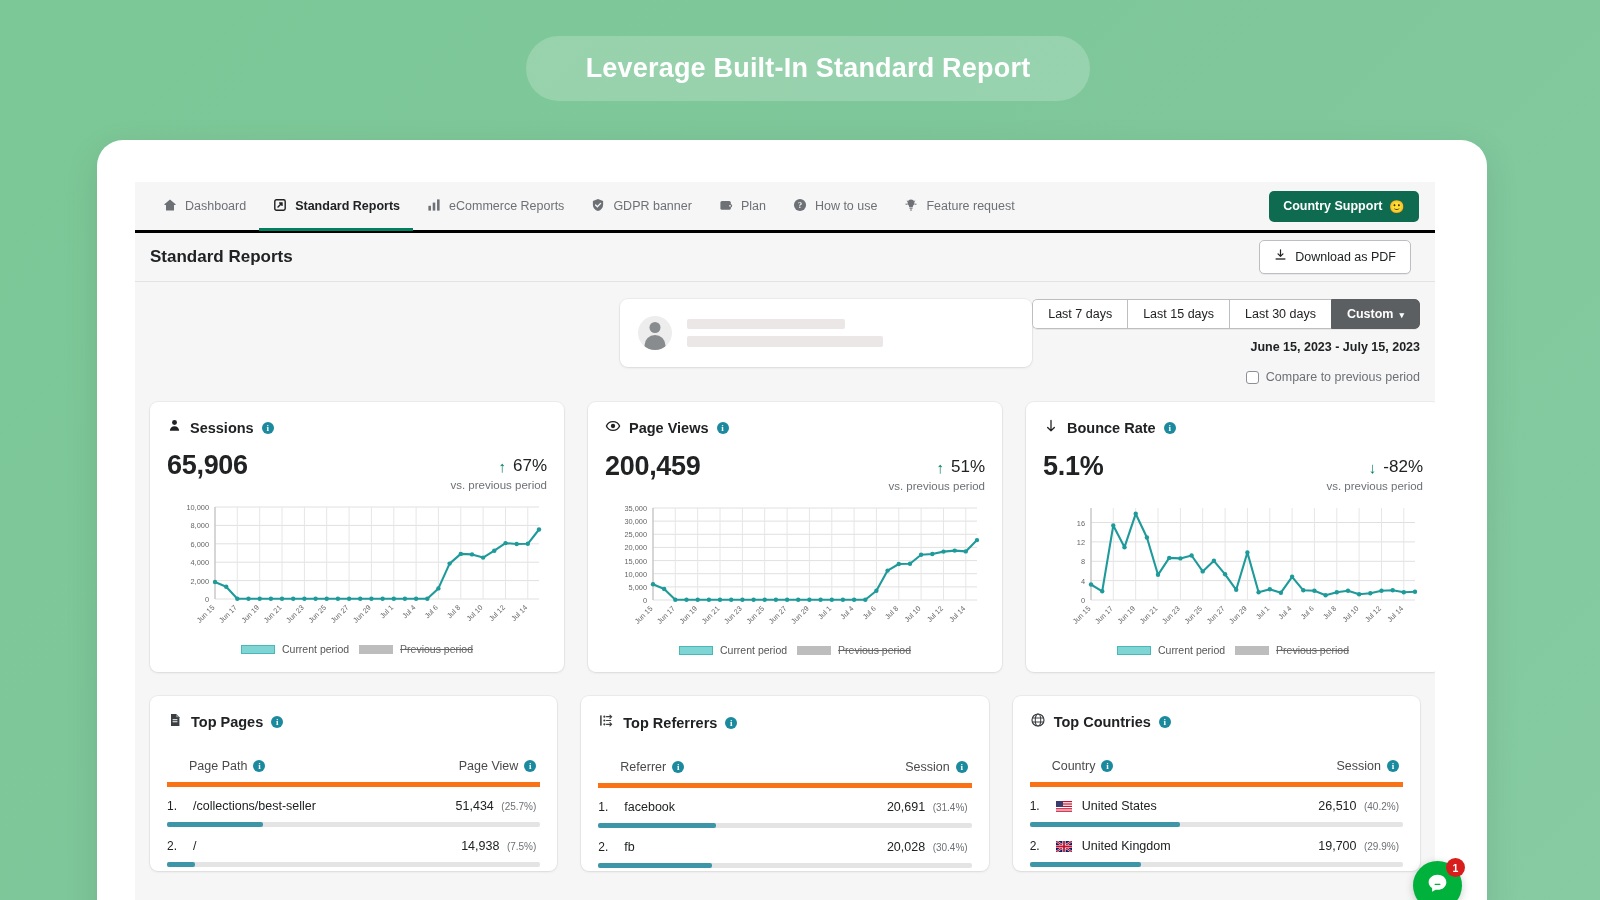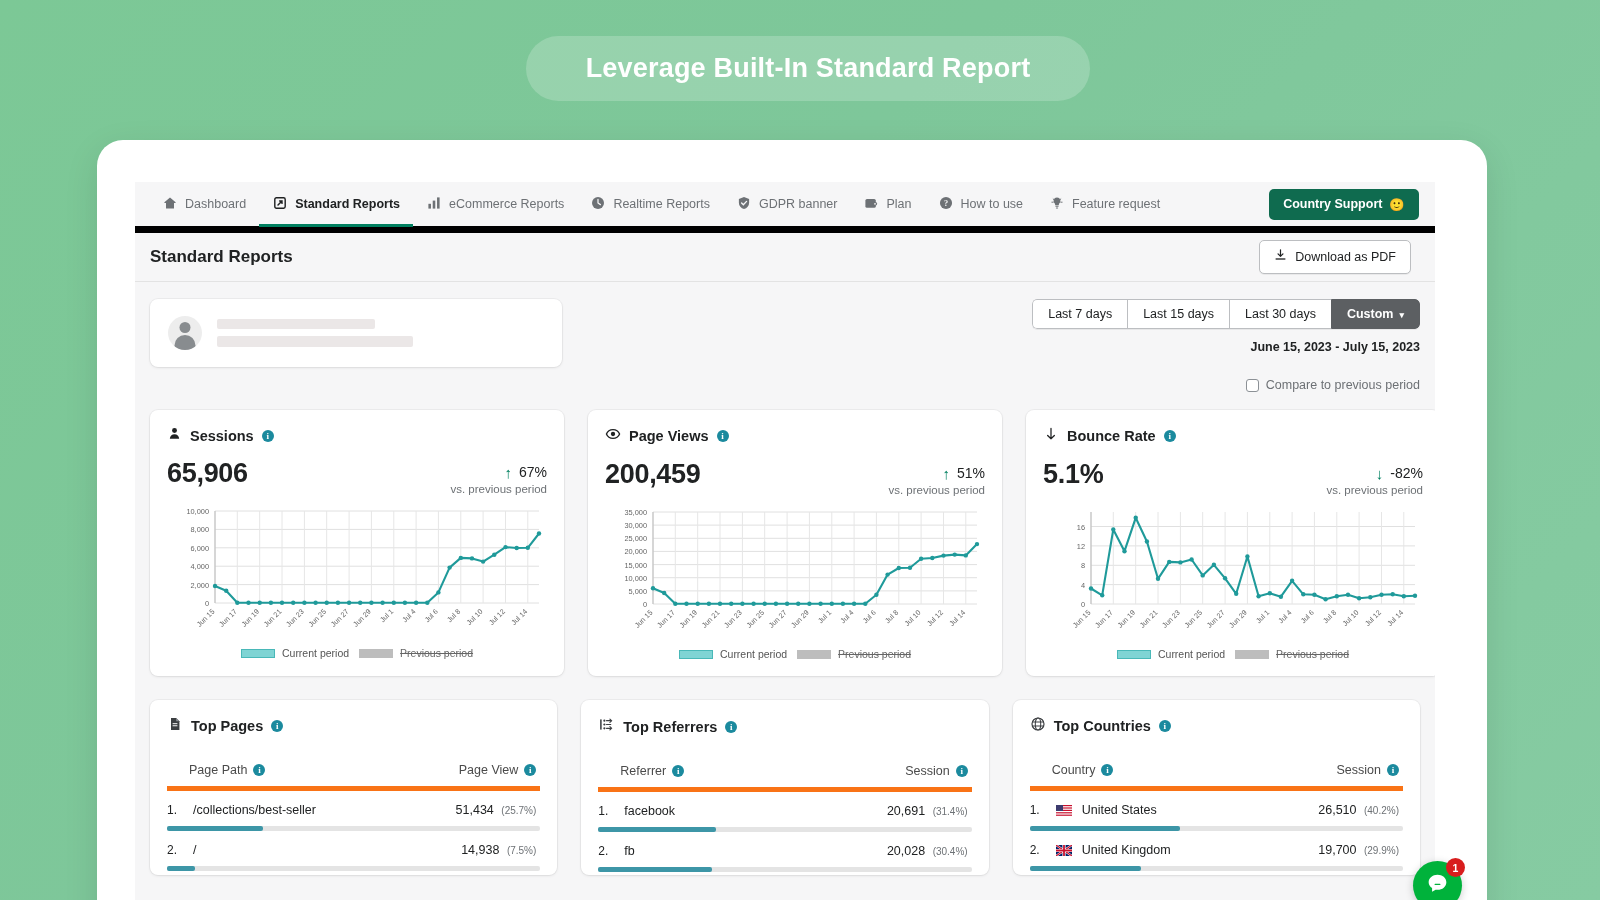--- a/index.html
+++ b/index.html
@@ -42,21 +42,21 @@
     width: 1300px; height: 760px;
     background: #f6f6f7;
     overflow: hidden;
   }
   
   .navbar {
     height: 51px;
     background: #f6f6f7;
     display: flex; align-items: center;
     padding: 0 16px 0 14px;
-    border-bottom: 7px solid #000000;
+    border-bottom: 3px solid #000000;
     position: relative;
   }
   .nav-items { display: flex; align-items: center; gap: 0; flex: 1; height: 100%; }
   .nav-item {
     display: flex; align-items: center; gap: 7px;
     height: 100%;
     padding: 0 13px;
     font-size: 12.5px;
     color: #6d7175;
     cursor: pointer;
@@ -94,21 +94,21 @@
     border: 1px solid #bcbec1;
     border-radius: 5px;
     padding: 8px 14px;
     font-size: 12.5px; color: #202223;
     display: flex; align-items: center; gap: 8px;
     cursor: pointer;
     box-shadow: 0 1px 0 rgba(0,0,0,0.05);
   }
   
   .content { padding: 17px 15px 0 15px; }
-  .row-top { display: flex; justify-content: space-between; align-items: flex-start; }
+  .row-top { display: flex; justify-content: flex-end; align-items: flex-start; }
   .profile-card {
     width: 412px; height: 68px;
     background: #ffffff;
     border-radius: 8px;
     box-shadow: 0 0 0 1px rgba(0,0,0,0.04), 0 1px 3px rgba(0,0,0,0.08);
     display: flex; align-items: center;
     padding: 0 18px; gap: 15px;
   }
   .avatar {
     width: 34px; height: 34px; border-radius: 50%;
@@ -137,21 +137,21 @@
     padding: 7px 15px;
     font-size: 12.5px; color: #202223;
     cursor: pointer;
   }
   .seg:first-child { border-radius: 5px 0 0 5px; }
   .seg:last-child { border-right: 1px solid #5c5f62; border-radius: 0 5px 5px 0; }
   .seg.active { background: #5c5f62; color: #ffffff; border-color: #5c5f62; font-weight: bold; }
   .range-text { font-size: 12.5px; font-weight: bold; color: #202223; margin-top: 11px; }
   .compare-row {
     display: flex; align-items: center; justify-content: flex-end;
-    gap: 7px; margin-top: 24px;
+    gap: 7px; margin-top: 16px;
     font-size: 12.5px; color: #6d7175;
   }
   .cbx { width: 13px; height: 13px; border: 1px solid #8c9196; border-radius: 3px; background: #fff; cursor: pointer; }
   
   .cards { display: flex; gap: 24px; margin-top: 18px; }
   .card {
     flex: 1;
     background: #ffffff;
     border-radius: 8px;
     box-shadow: 0 0 0 1px rgba(0,0,0,0.04), 0 1px 3px rgba(0,0,0,0.08);
@@ -165,21 +165,21 @@
     font-size: 9px; font-weight: bold;
     display: inline-flex; align-items: center; justify-content: center;
     font-family: "Liberation Serif", serif;
     cursor: pointer; flex: 0 0 auto;
   }
   .metric-row { display: flex; justify-content: space-between; align-items: flex-start; margin-top: 13px; }
   .metric-value { font-size: 27px; font-weight: bold; color: #202223; letter-spacing: -0.3px; }
   .delta-box { text-align: right; padding-top: 6px; }
   .delta-line { display: flex; align-items: center; justify-content: flex-end; gap: 7px; }
   .delta-arrow { font-size: 15px; color: #008060; line-height: 1; }
-  .delta-pct { font-size: 14px; color: #202223; }
+  .delta-pct { font-size: 17px; color: #202223; }
   .delta-sub { font-size: 11.5px; color: #6d7175; margin-top: 3px; }
   
   .chart-box { margin-top: 8px; height: 140px; }
   .chart-box svg { display: block; }
   .legend { display: flex; align-items: center; justify-content: center; gap: 10px; margin-top: 4px; }
   .legend-item { display: flex; align-items: center; gap: 7px; font-size: 10.5px; color: #555; }
   .swatch-cur { width: 34px; height: 9px; background: #7fd4d4; border: 1px solid #49b8b8; }
   .swatch-prev { width: 34px; height: 9px; background: #bdbdbd; }
   .strike { text-decoration: line-through; color: #666; }
   
@@ -249,27 +249,20 @@
               </svg></span>
             <span>Standard Reports</span>
           </div>
           <div class="nav-item">
             <span><svg width="16" height="16" viewBox="0 0 20 20">
                 <rect x="3" y="11" width="3.2" height="6" fill="#6d7175"></rect>
                 <rect x="8.4" y="7" width="3.2" height="10" fill="#6d7175"></rect>
                 <rect x="13.8" y="3" width="3.2" height="14" fill="#6d7175"></rect>
               </svg></span>
             <span>eCommerce Reports</span>
-          </div>
-          <div class="nav-item">
-            <span><svg width="16" height="16" viewBox="0 0 20 20">
-                <circle cx="10" cy="10" r="7.5" fill="#6d7175"></circle>
-                <path d="M10 5.5V10l3 2" stroke="#f6f6f7" stroke-width="1.6" fill="none" stroke-linecap="round"></path>
-              </svg></span>
-            <span>Realtime Reports</span>
           </div>
           <div class="nav-item">
             <span><svg width="16" height="16" viewBox="0 0 20 20">
                 <path d="M10 2.4l6.4 2.6v4.6c0 4-2.7 6.8-6.4 8-3.7-1.2-6.4-4-6.4-8V5z" fill="#6d7175"></path>
                 <path d="M7 10l2.2 2.2L13.2 8" stroke="#f6f6f7" stroke-width="1.7" fill="none" stroke-linecap="round"></path>
               </svg></span>
             <span>GDPR banner</span>
           </div>
           <div class="nav-item">
             <span><svg width="16" height="16" viewBox="0 0 20 20">

